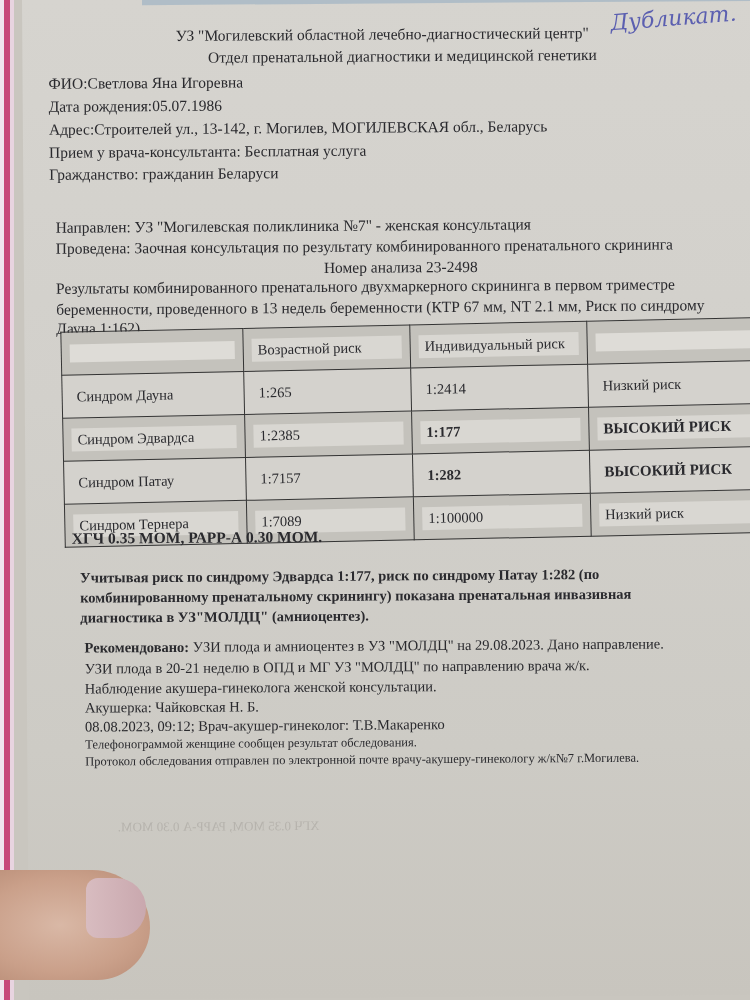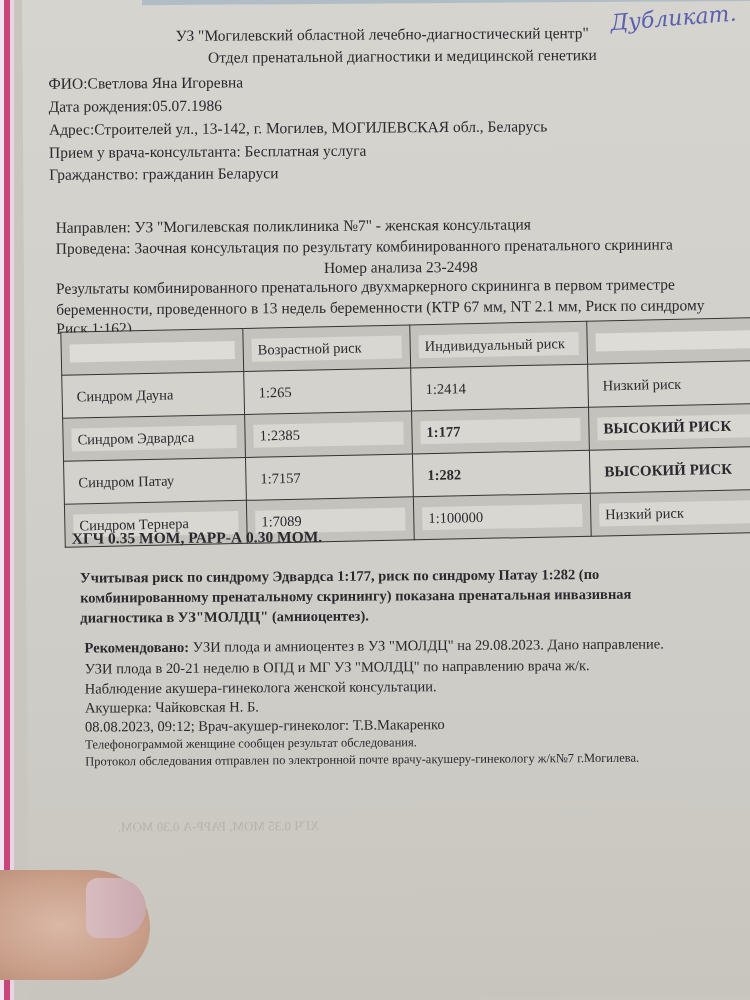--- a/index.html
+++ b/index.html
@@ -84,21 +84,21 @@
   <div class="line" style="top:98px">Дата рождения:05.07.1986</div>
   <div class="line" style="top:121px">Адрес:Строителей ул., 13-142, г. Могилев, МОГИЛЕВСКАЯ обл., Беларусь</div>
   <div class="line" style="top:144px">Прием у врача-консультанта: Бесплатная услуга</div>
   <div class="line" style="top:166px">Гражданство: гражданин Беларуси</div>
 
   <div class="line" style="top:219px;left:32px">Направлен: УЗ "Могилевская поликлиника №7" - женская консультация</div>
   <div class="line" style="top:240px;left:32px">Проведена: Заочная консультация по результату комбинированного пренатального скрининга</div>
   <div class="center" style="top:261px">Номер анализа 23-2498</div>
   <div class="line" style="top:280px;left:32px">Результаты комбинированного пренатального двухмаркерного скрининга в  первом триместре</div>
   <div class="line" style="top:301px;left:32px">беременности, проведенного в 13 недель беременности (КТР 67 мм, NT 2.1 мм, Риск по синдрому</div>
-  <div class="line" style="top:320px;left:32px">Риск 1:162).</div>
+  <div class="line" style="top:320px;left:32px">Дауна 1:162).</div>
 
   <table class="risk">
     <tbody>
         <tr>
       <td class="c0">
             <span class="empty-box"></span>
           </td>
       <td class="c1">
             <span class="cell">Возрастной риск</span>
           </td>

